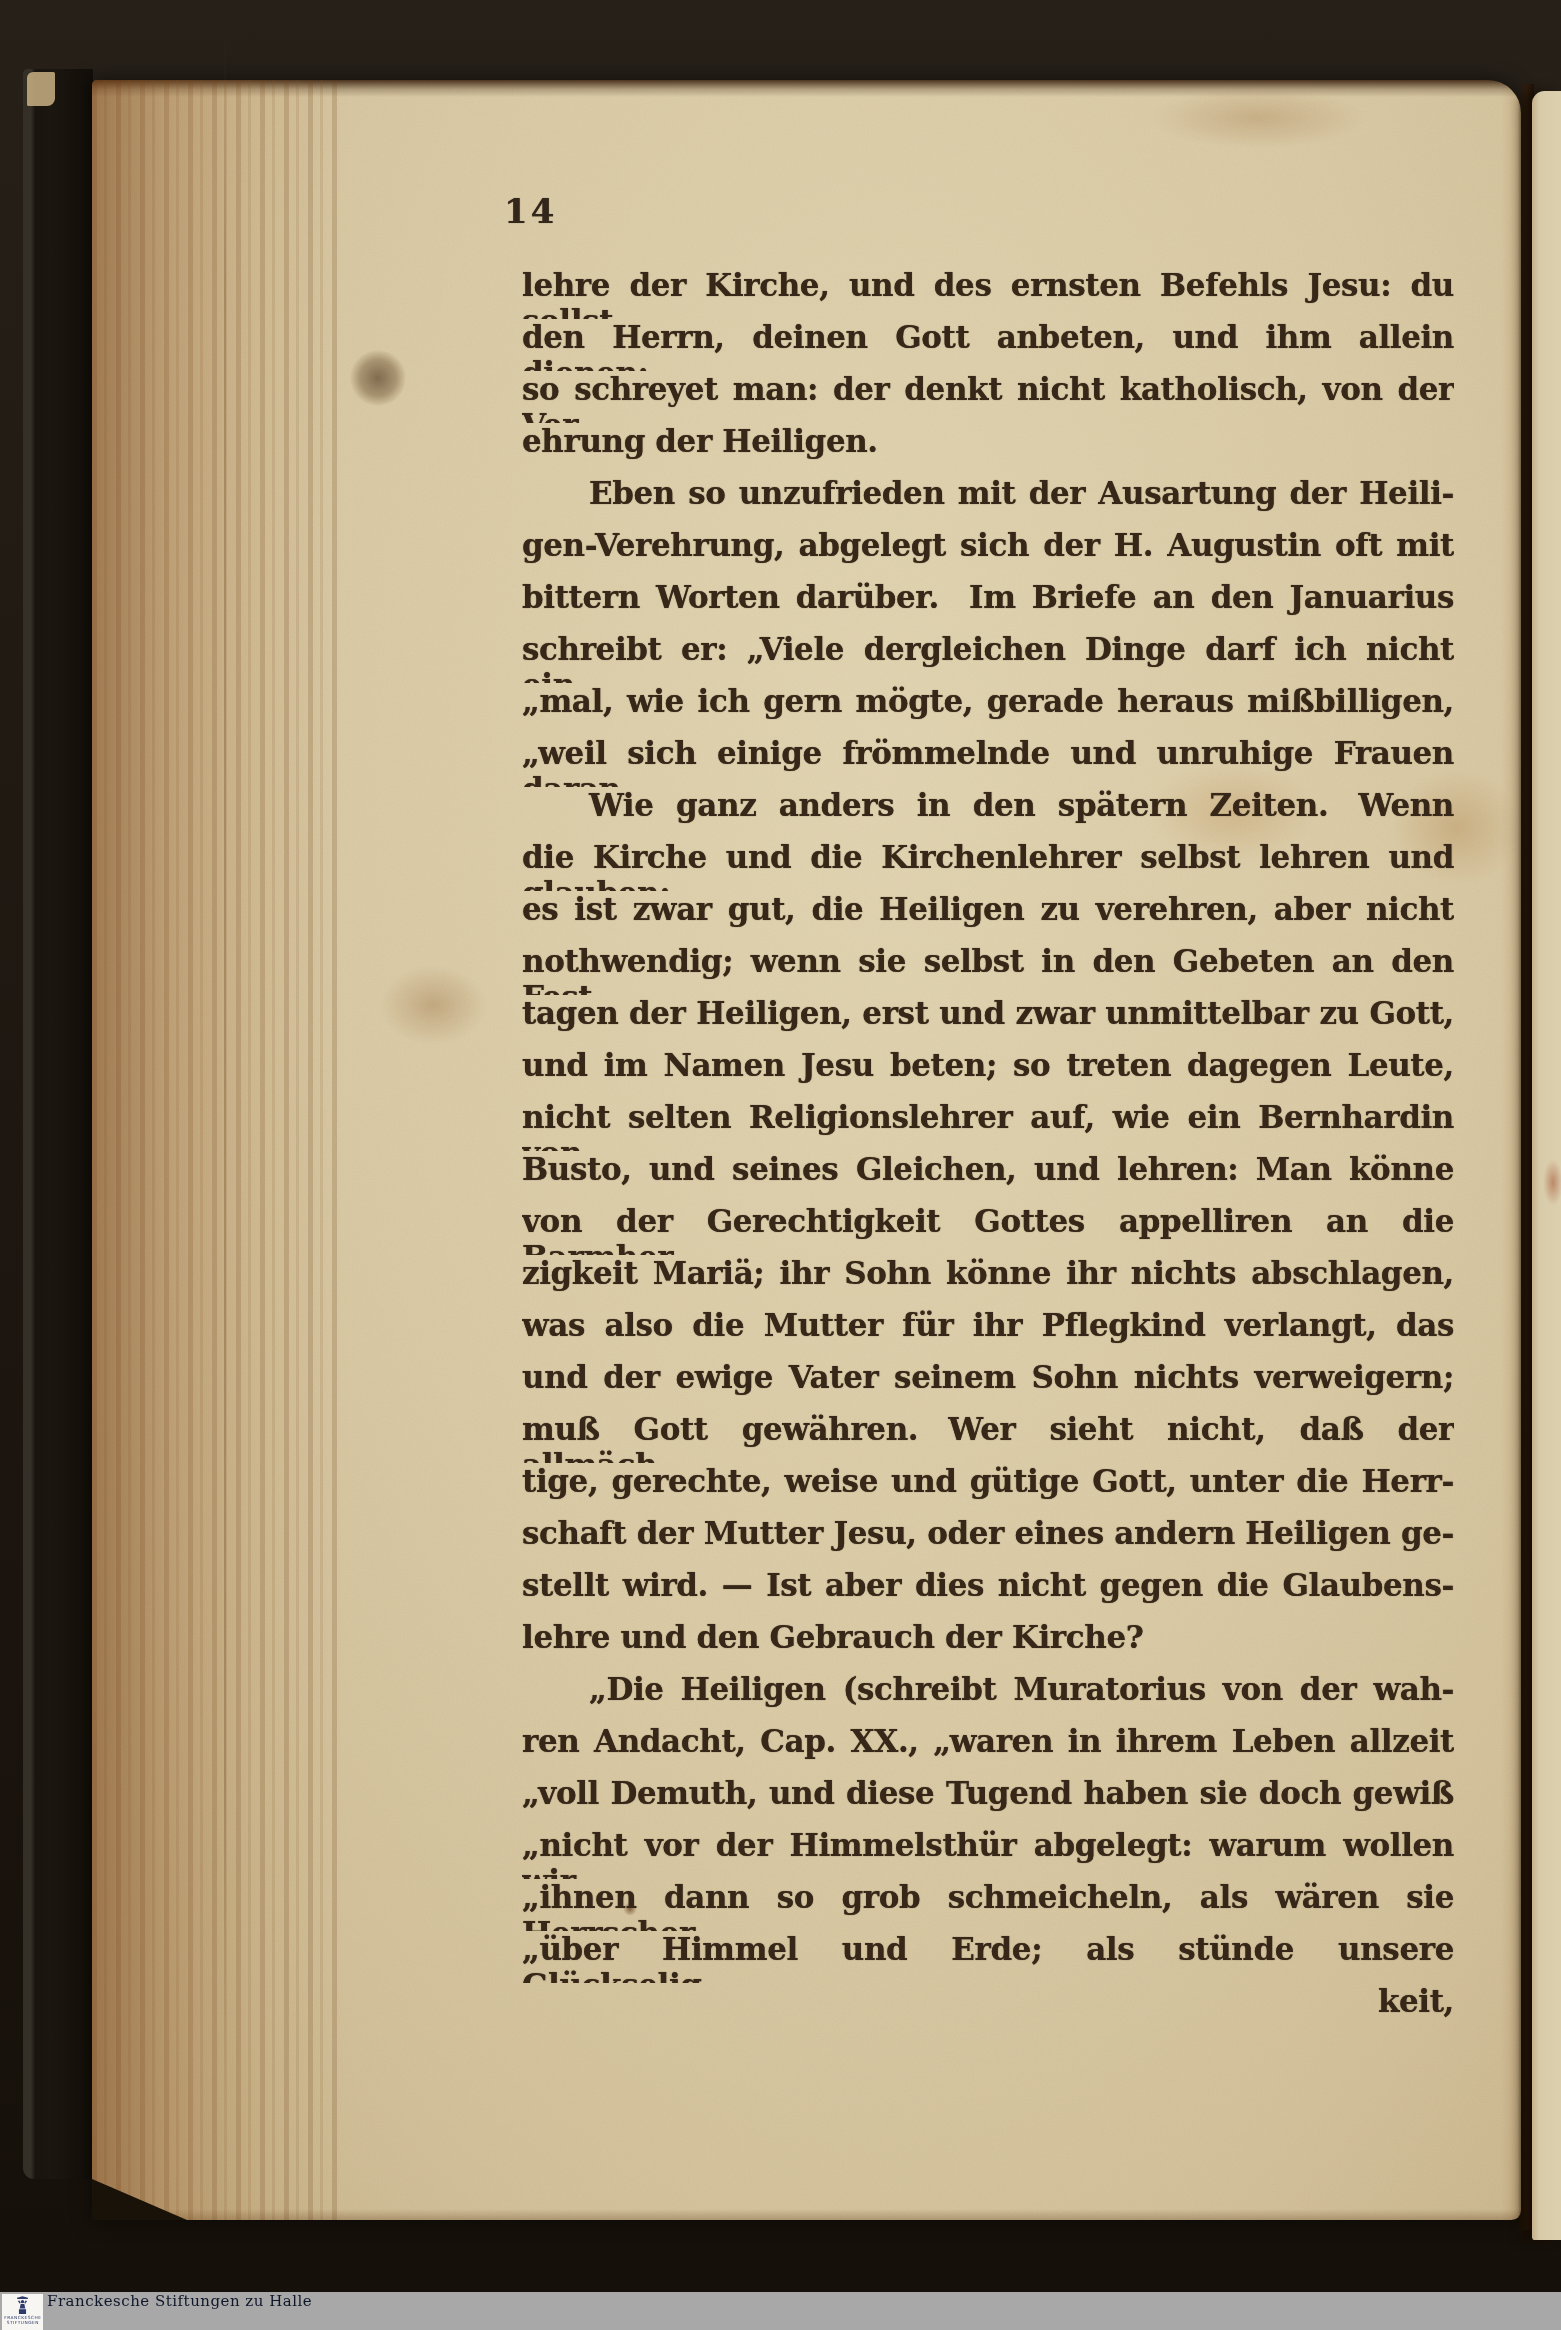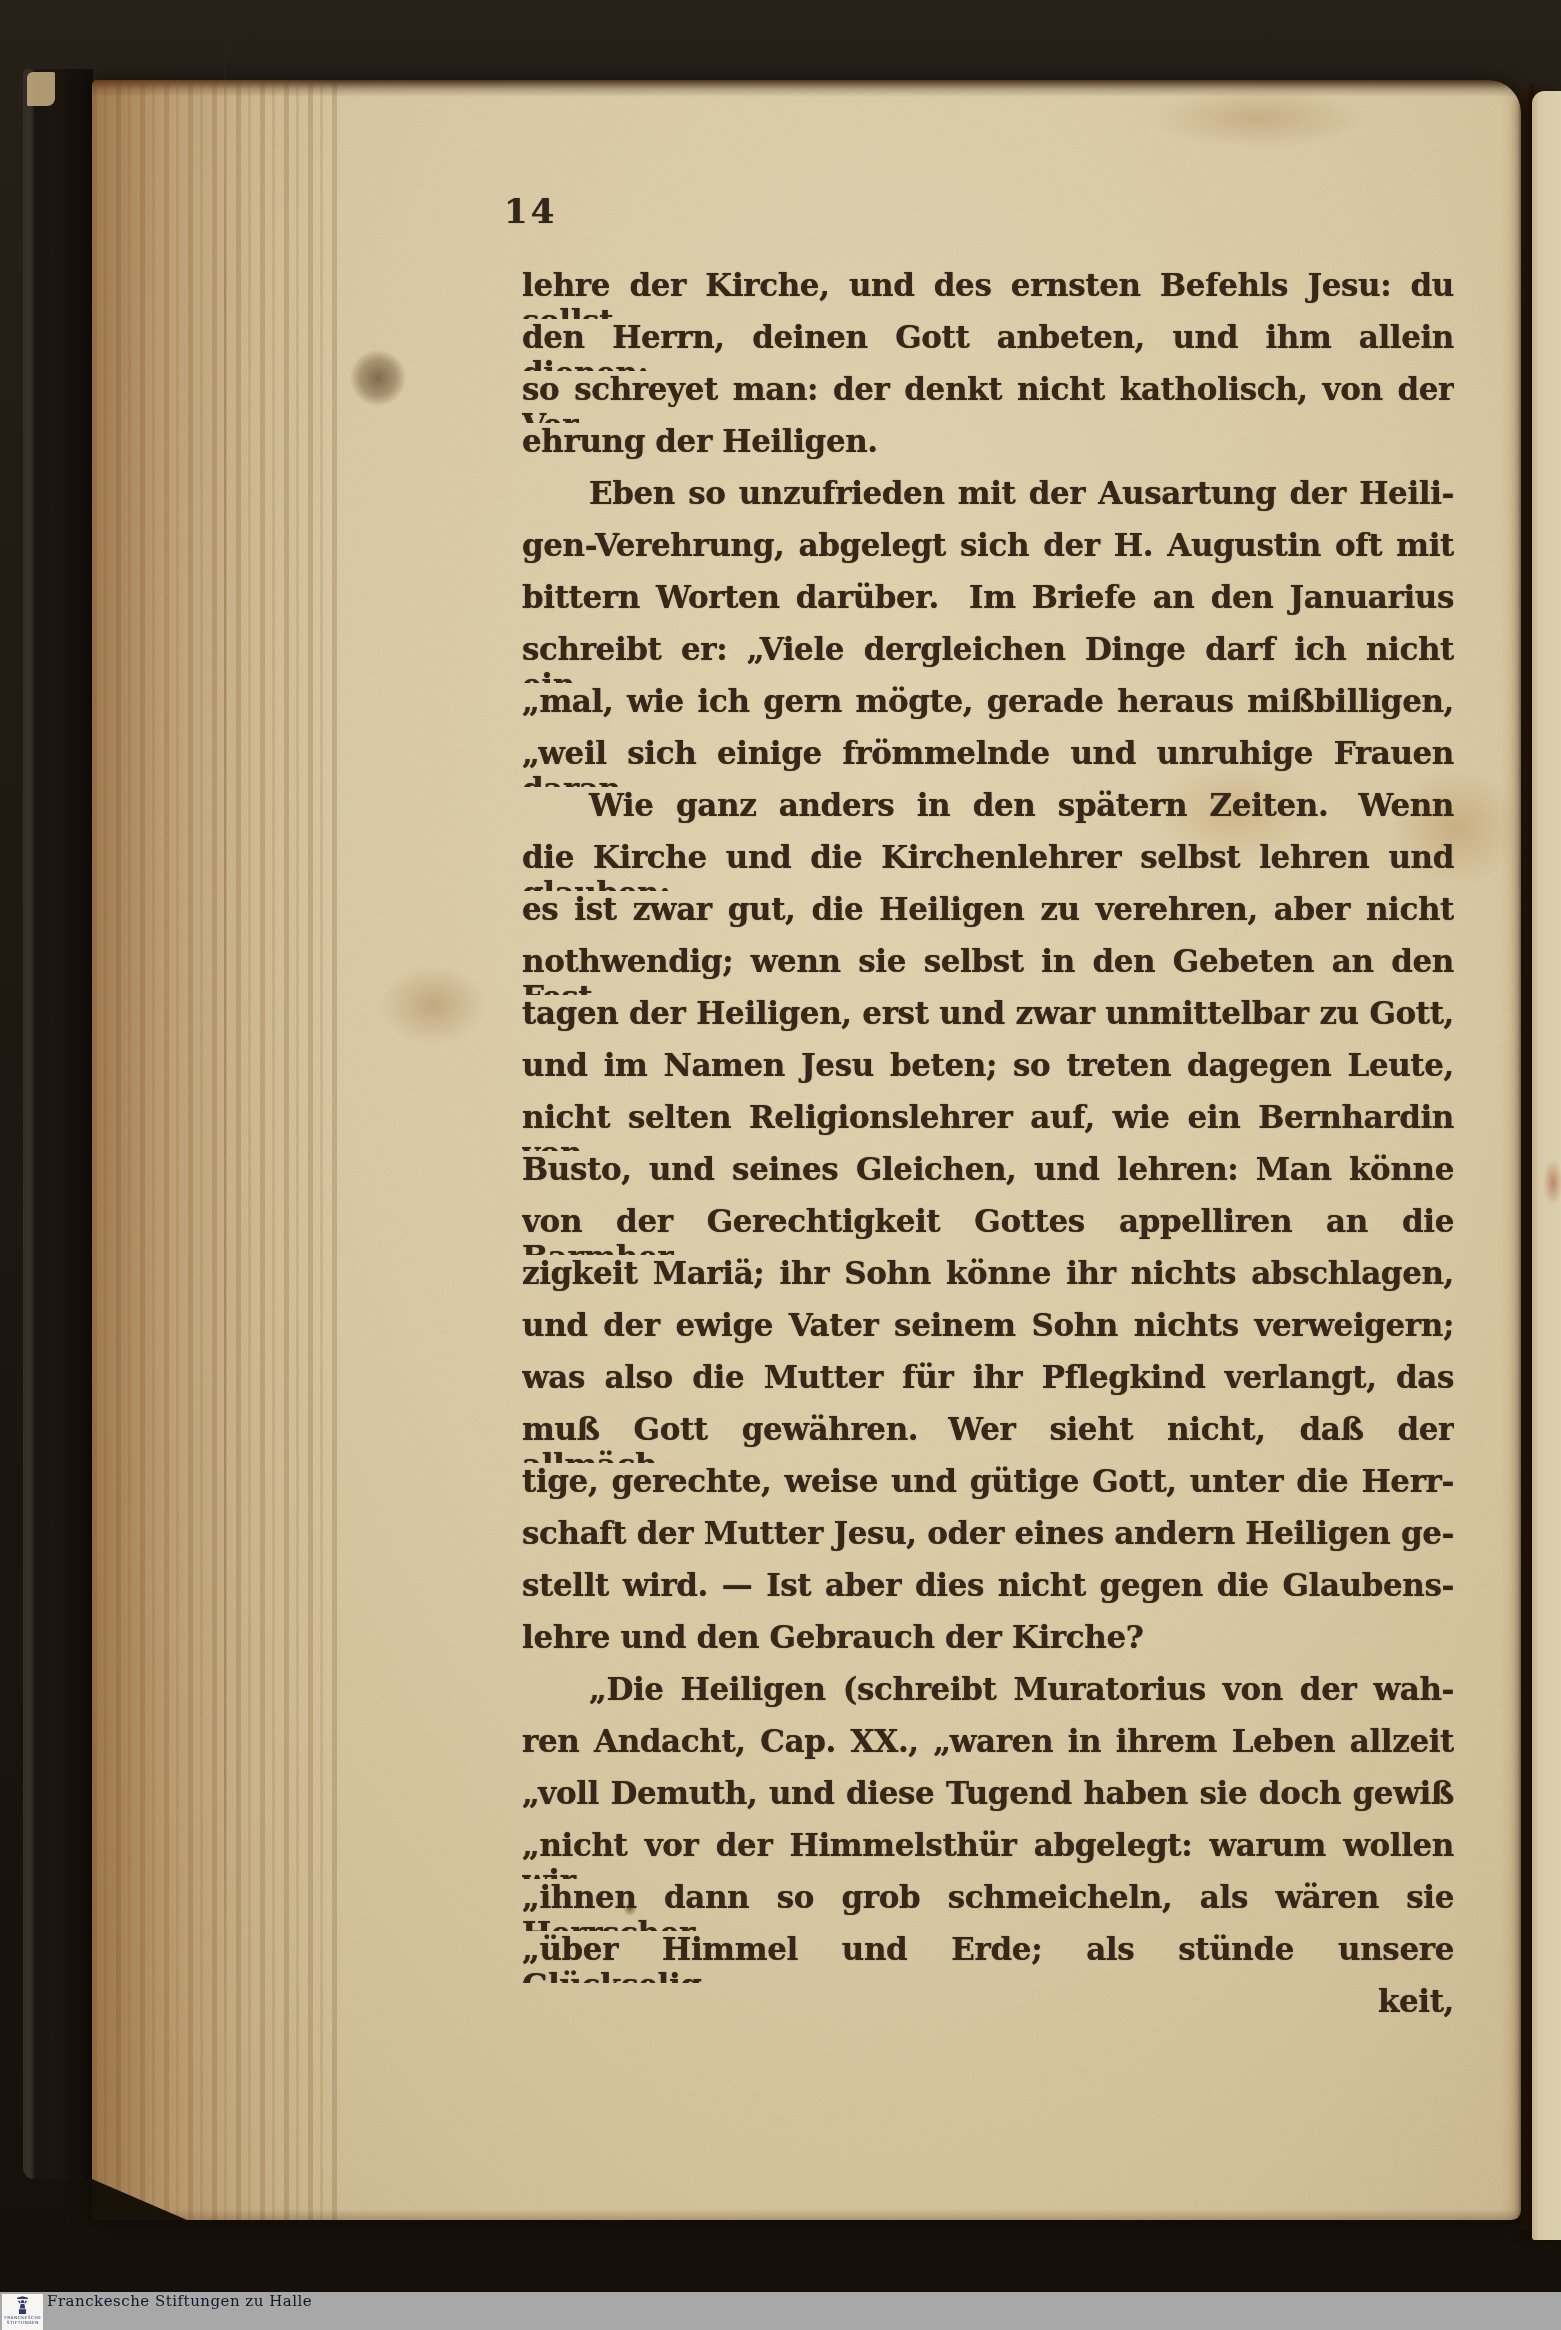--- a/index.html
+++ b/index.html
@@ -136,22 +136,22 @@
       <div class="line indent">Wie ganz anders in den spätern Zeiten.  Wenn</div>
       <div class="line">die Kirche und die Kirchenlehrer selbst lehren und glauben:</div>
       <div class="line">es ist zwar gut, die Heiligen zu verehren, aber nicht</div>
       <div class="line">nothwendig; wenn sie selbst in den Gebeten an den Fest-</div>
       <div class="line">tagen der Heiligen, erst und zwar unmittelbar zu Gott,</div>
       <div class="line">und im Namen Jesu beten; so treten dagegen Leute,</div>
       <div class="line">nicht selten Religionslehrer auf, wie ein Bernhardin von</div>
       <div class="line">Busto, und seines Gleichen, und lehren: Man könne</div>
       <div class="line">von der Gerechtigkeit Gottes appelliren an die Barmher-</div>
       <div class="line">zigkeit Mariä; ihr Sohn könne ihr nichts abschlagen,</div>
+      <div class="line">was also die Mutter für ihr Pflegkind verlangt, das</div>
       <div class="line">und der ewige Vater seinem Sohn nichts verweigern;</div>
-      <div class="line">was also die Mutter für ihr Pflegkind verlangt, das</div>
       <div class="line">muß Gott gewähren.  Wer sieht nicht, daß der allmäch-</div>
       <div class="line">tige, gerechte, weise und gütige Gott, unter die Herr-</div>
       <div class="line">schaft der Mutter Jesu, oder eines andern Heiligen ge-</div>
       <div class="line">stellt wird. — Ist aber dies nicht gegen die Glaubens-</div>
       <div class="line end">lehre und den Gebrauch der Kirche?</div>
       <div class="line indent">„Die Heiligen (schreibt Muratorius von der wah-</div>
       <div class="line">ren Andacht, Cap. XX., „waren in ihrem Leben allzeit</div>
       <div class="line">„voll Demuth, und diese Tugend haben sie doch gewiß</div>
       <div class="line">„nicht vor der Himmelsthür abgelegt: warum wollen wir</div>
       <div class="line">„ihnen dann so grob schmeicheln, als wären sie Herrscher</div>

